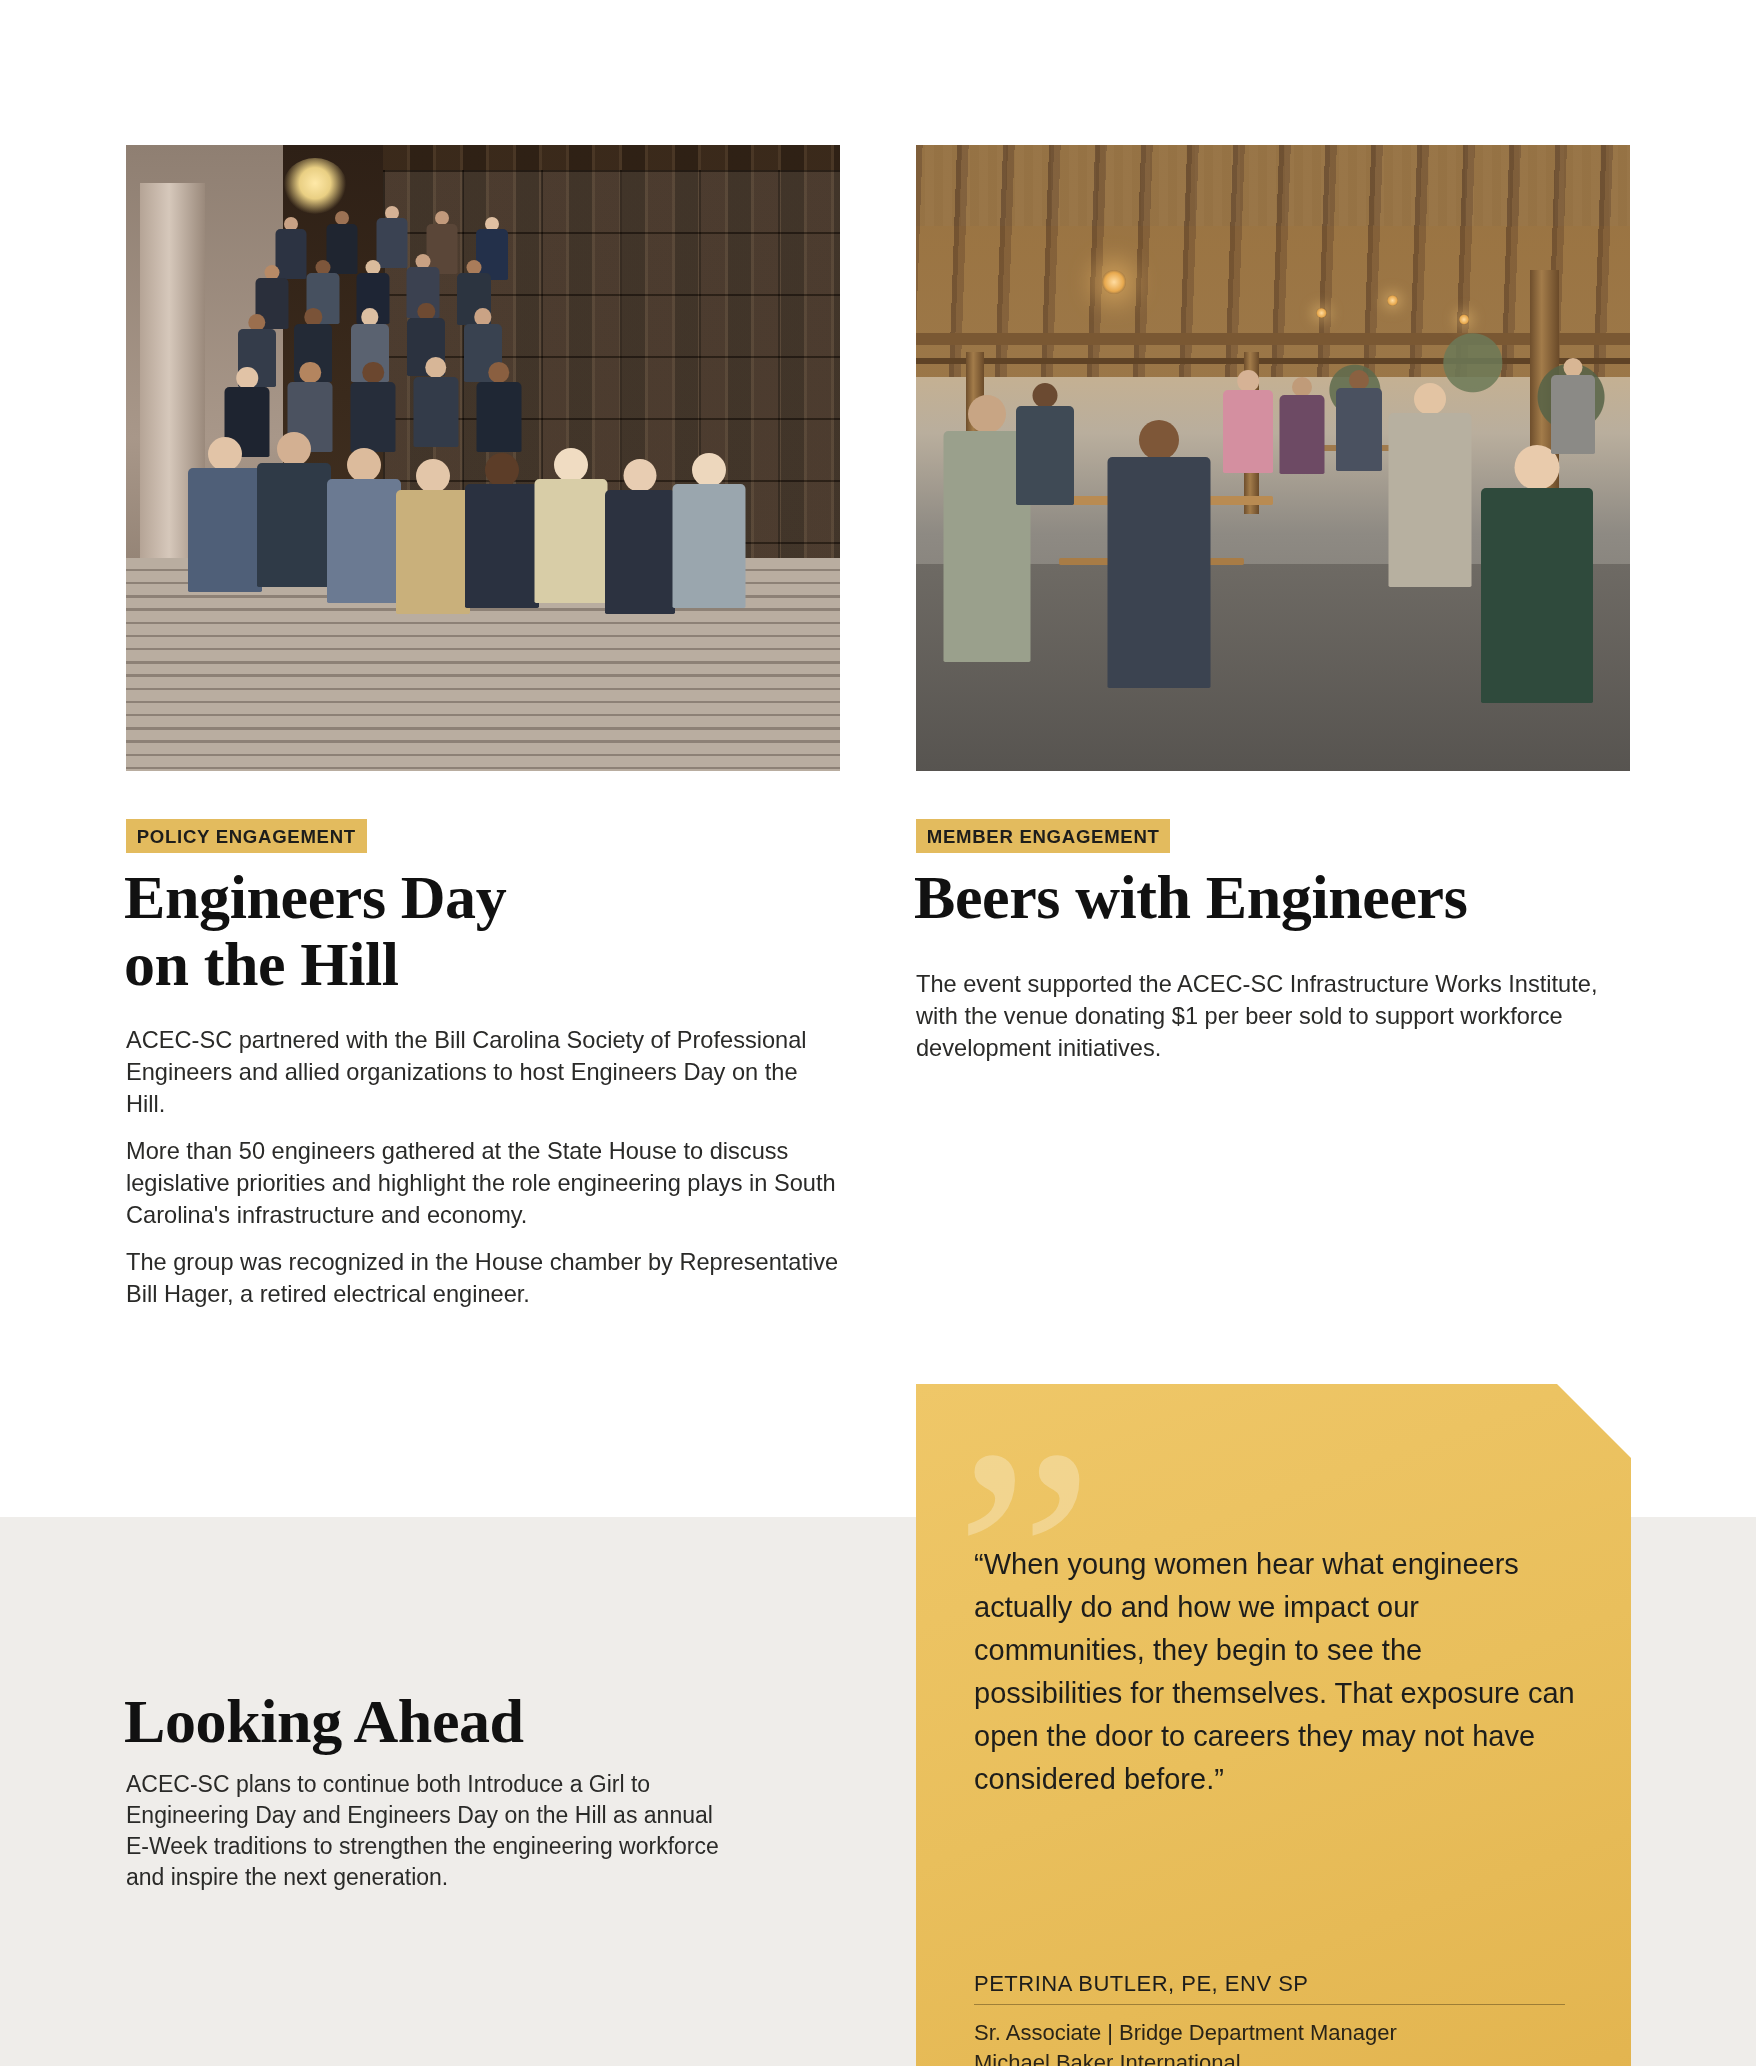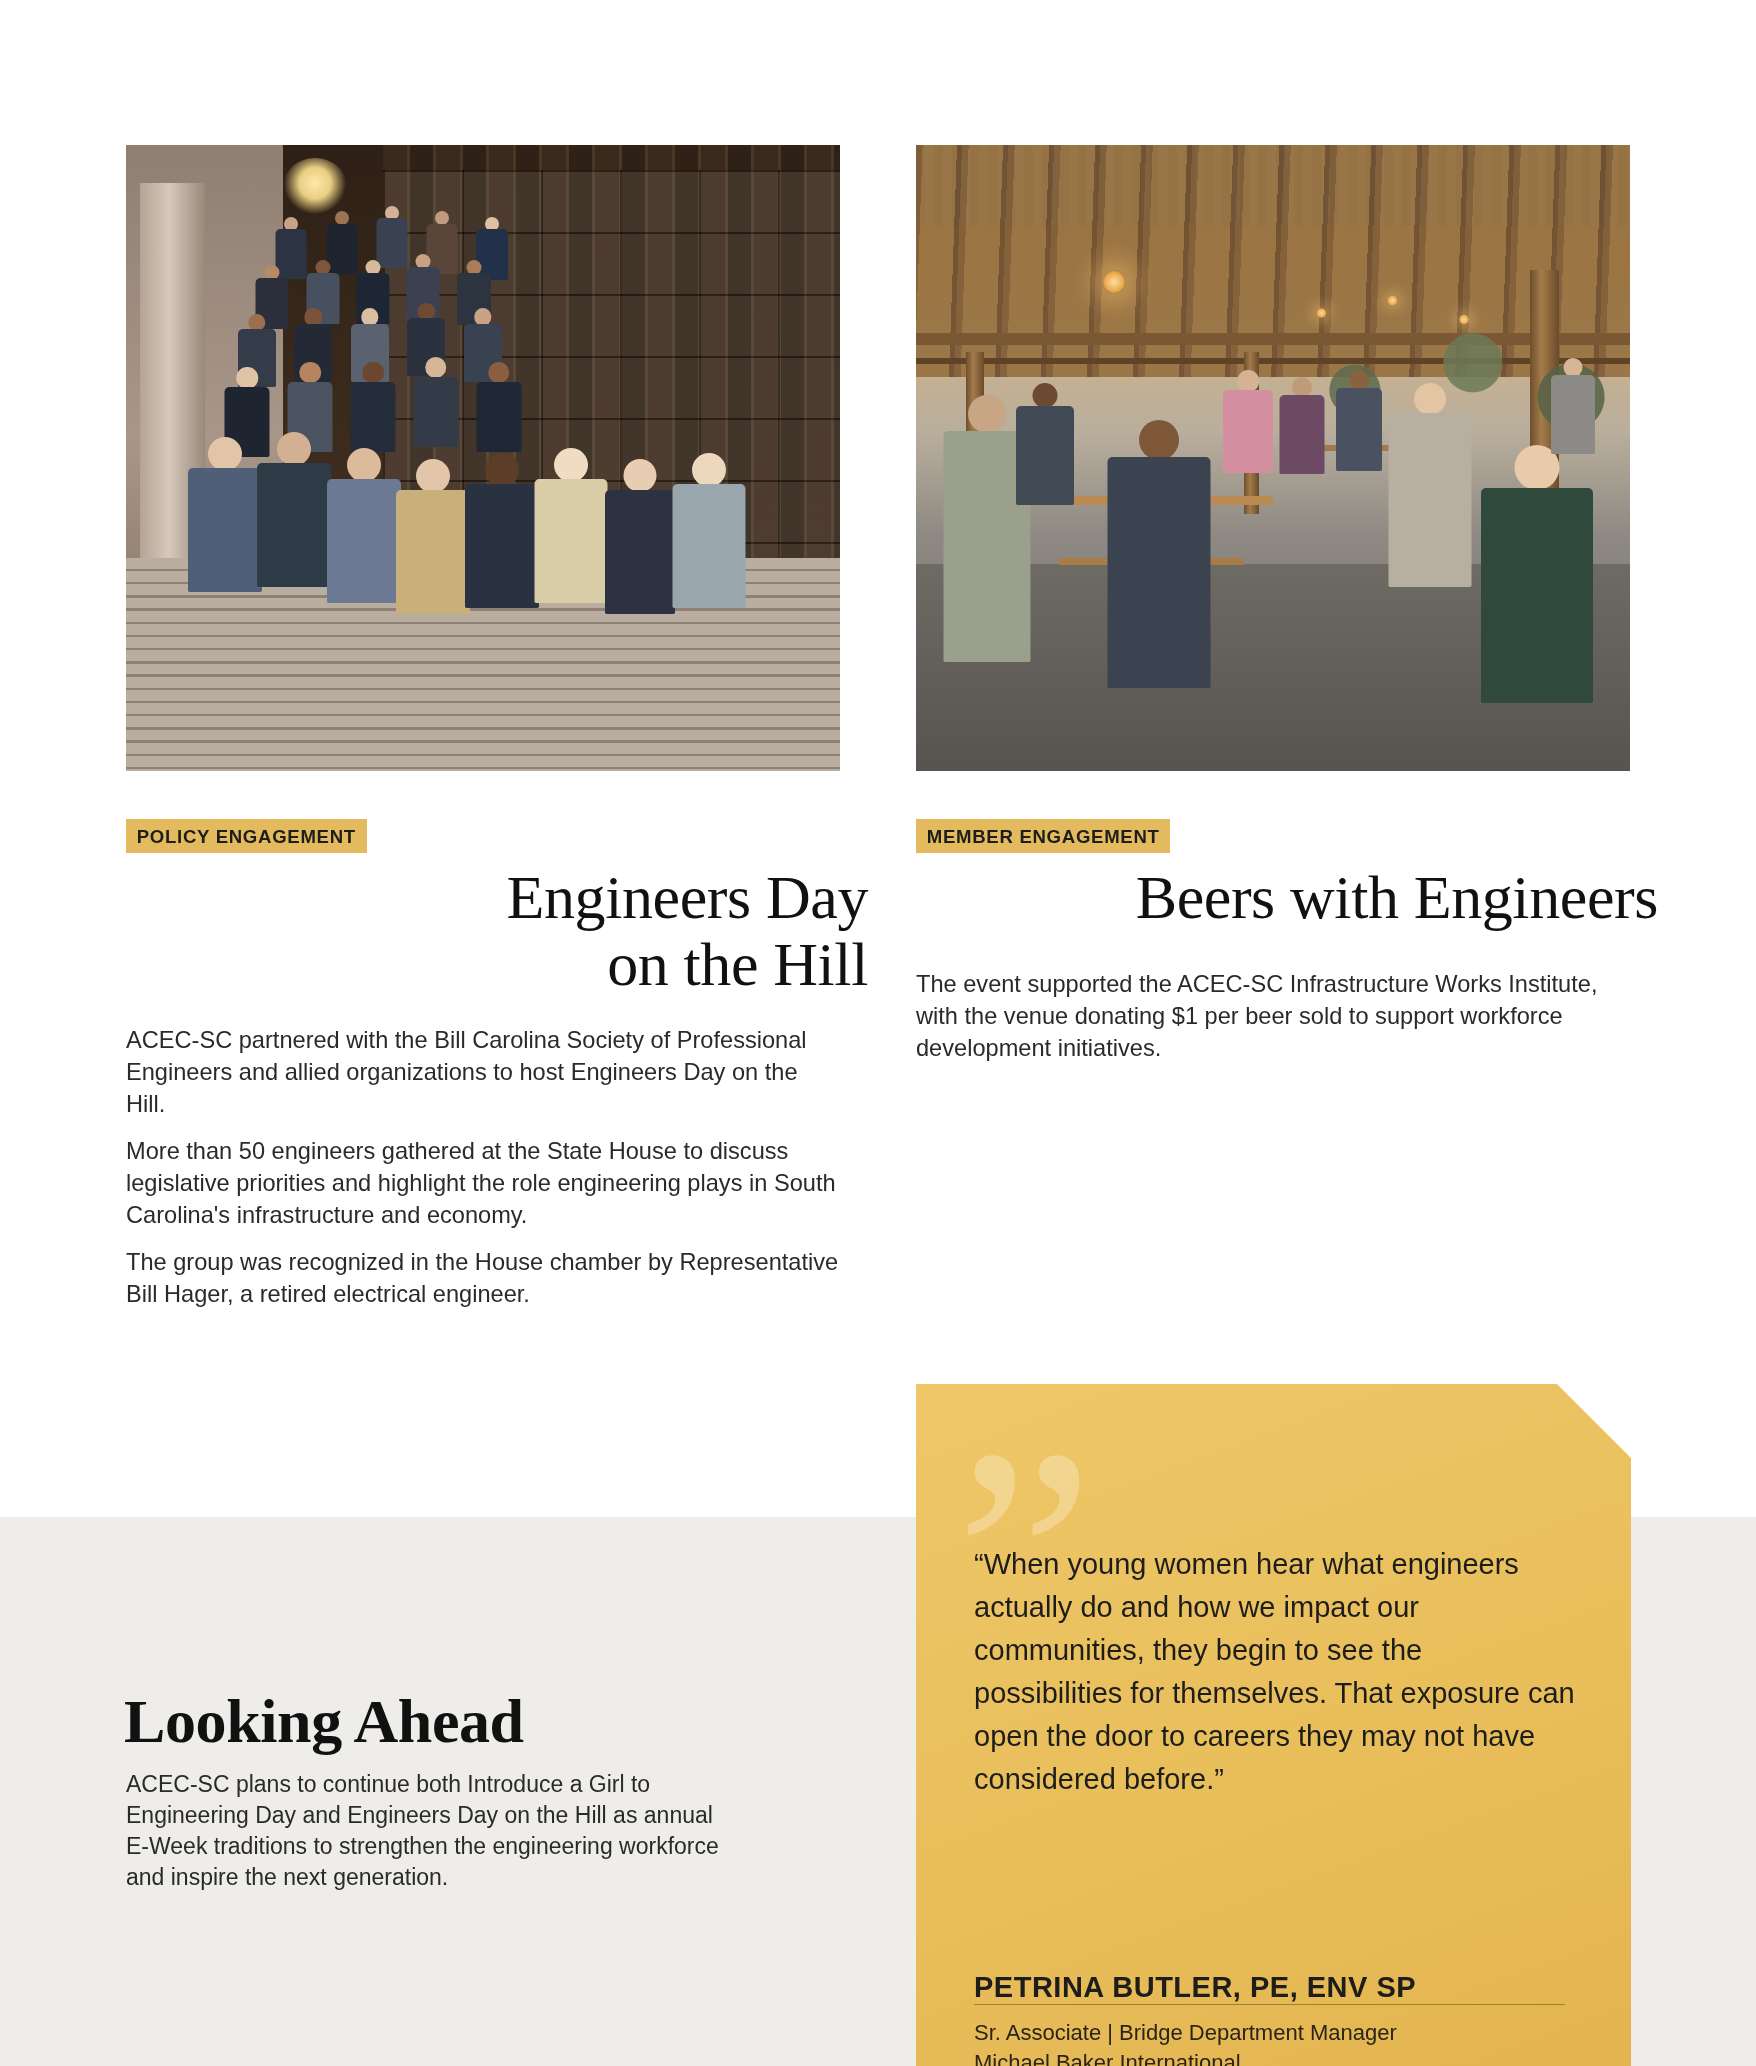--- a/index.html
+++ b/index.html
@@ -162,25 +162,24 @@
     padding: 6.6px 10.7px 5.8px 10.7px;
     white-space: nowrap;
   }
   .tag-left  { left: 126px;  top: 819px; }
   .tag-right { left: 916px; top: 819px; }
 
   
   .headline {
     position: absolute;
     font-family: "Liberation Serif", serif;
-    font-weight: 400;
+    font-weight: 700;
     color: #111111;
     letter-spacing: -0.4px;
     line-height: 1.08;
-    text-align: right;
   }
   .headline-left  { left: 124px;  top: 864px; font-size: 62px; width: 744px; }
   .headline-right { left: 914px; top: 864px; font-size: 62px; width: 744px; }
 
   
   .body-col {
     position: absolute;
     font-size: 23.6px;
     line-height: 1.35;
     color: #2a2a28;
@@ -234,22 +233,22 @@
     position: absolute;
     left: 58px; top: 159px;
     width: 603px;
     font-size: 29px;
     line-height: 1.48;
     color: #1d1d1b;
   }
   .quote-name {
     position: absolute;
     left: 58px; top: 587px;
-    font-size: 29px;
-    font-weight: 700;
+    font-size: 22px;
+    font-weight: 400;
     letter-spacing: 0.5px;
     color: #1d1d1b;
   }
   .quote-rule {
     position: absolute;
     left: 58px; top: 620px;
     width: 591px; height: 1.2px;
     background: rgba(70,55,20,.45);
   }
   .quote-role {

